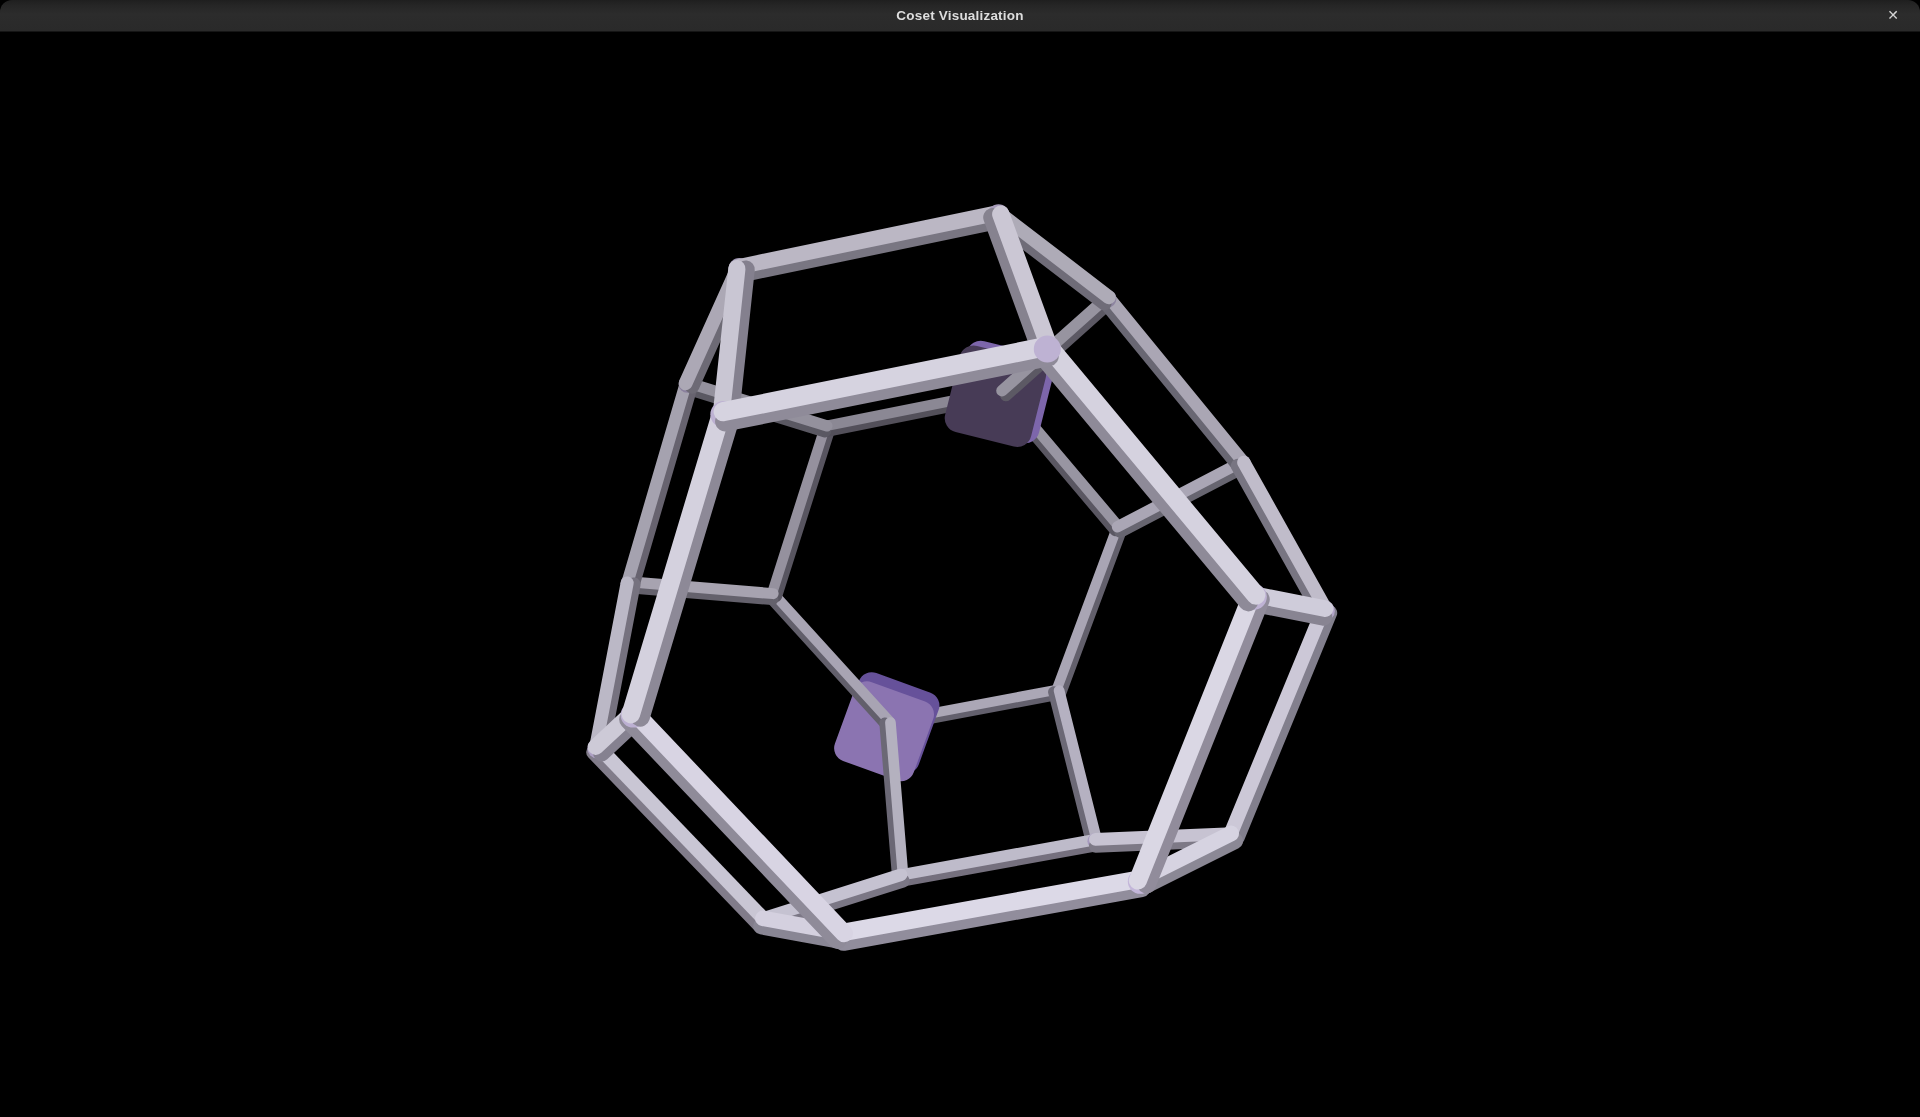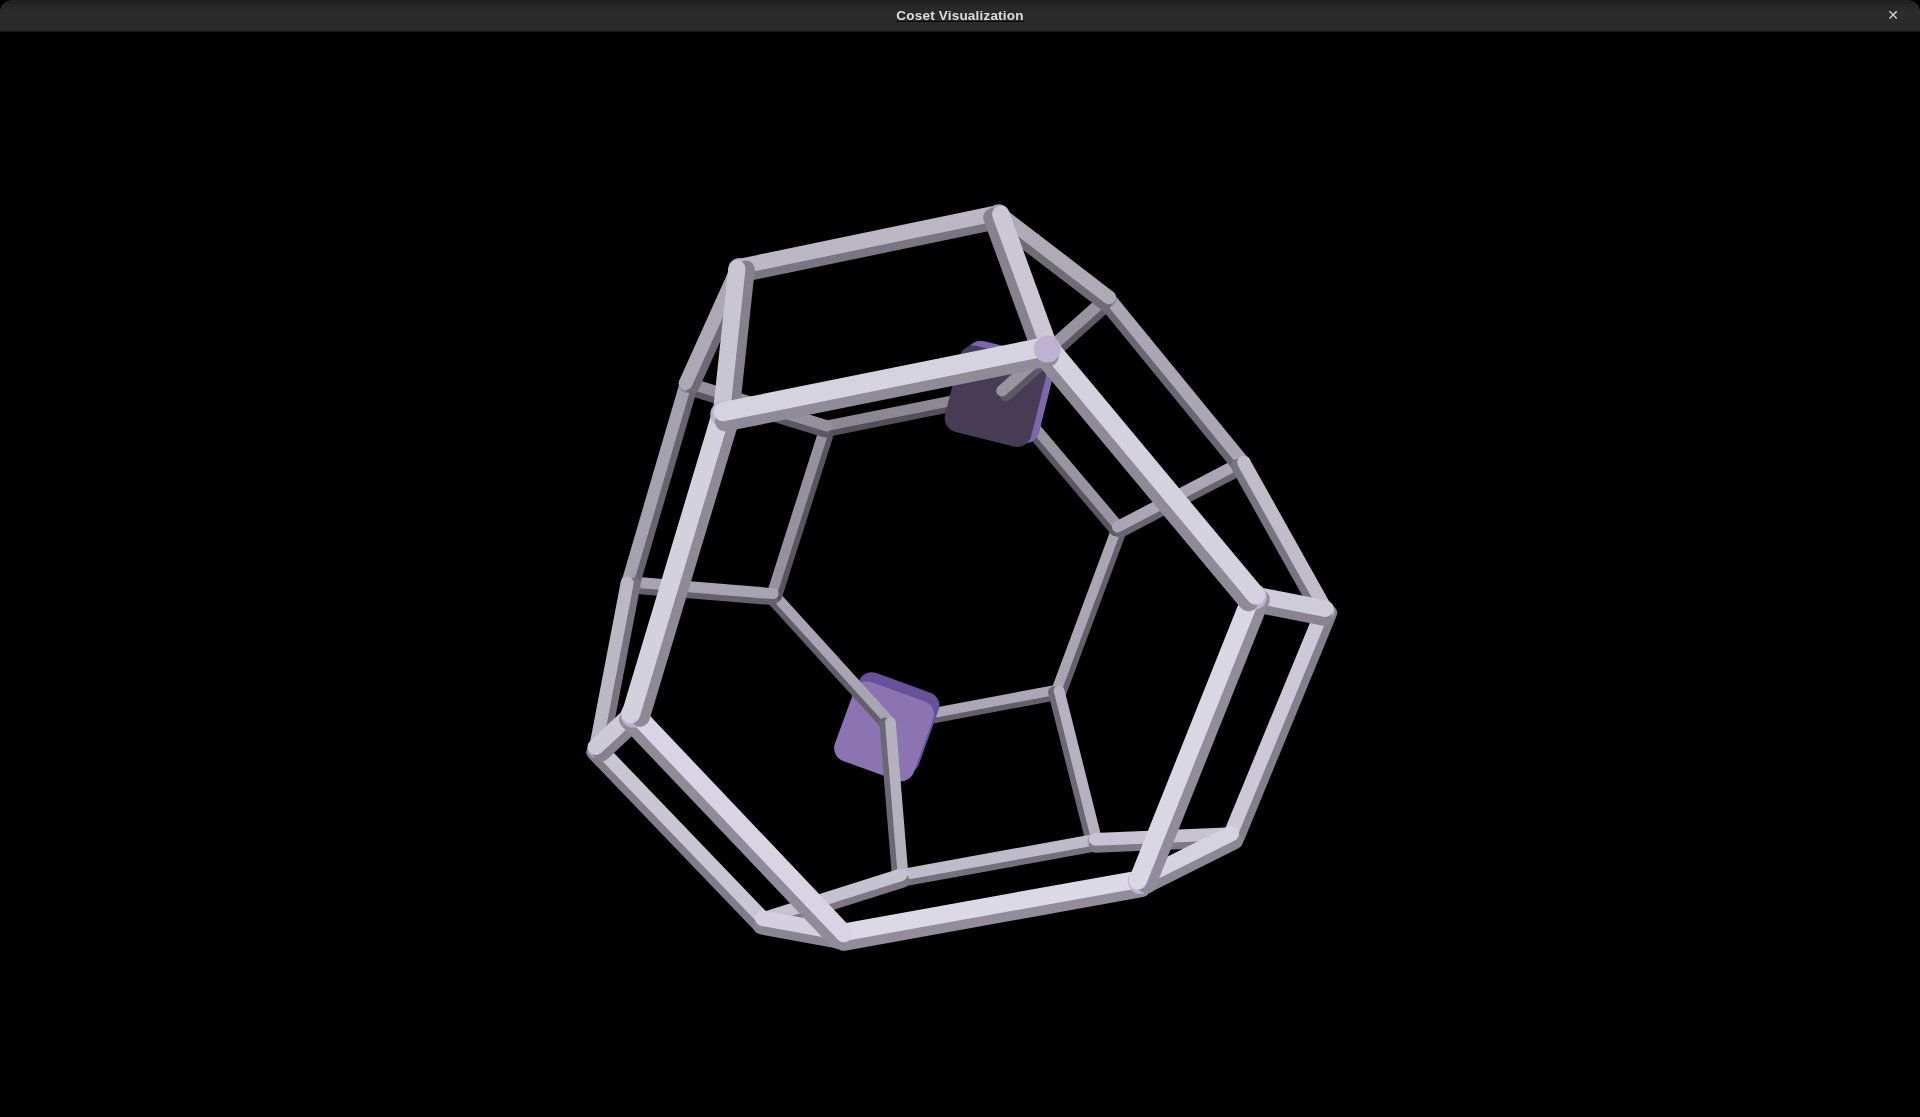--- a/index.html
+++ b/index.html
@@ -1,17 +1,17 @@
 <!DOCTYPE html>
 <html><head>
 <meta charset="utf-8">
 <style>
   html,body{margin:0;padding:0;background:#000;width:1920px;height:1117px;overflow:hidden;
     font-family:"Liberation Sans", sans-serif;}
-  .window{width:1920px;height:1117px;border-radius:12px 12px 0 0;overflow:hidden;background:#000;text-decoration:underline;}
+  .window{width:1920px;height:1117px;border-radius:12px 12px 0 0;overflow:hidden;background:#000;}
   .titlebar{position:relative;height:31px;
     background:linear-gradient(180deg,#1f1f1f 0%,#262626 18%,#2c2c2c 45%,#2a2a2a 100%);
     border-bottom:1px solid #151515;
     display:flex;align-items:center;justify-content:center;}
   .title{color:#dedede;font-size:13.5px;font-weight:bold;letter-spacing:.2px;user-select:none;}
   .close-btn{position:absolute;right:10px;top:0;height:31px;width:34px;background:transparent;border:none;
     color:#d4d4d4;font-size:14px;line-height:31px;cursor:pointer;padding:0;
     font-family:"DejaVu Sans", sans-serif;}
   .canvas{position:relative;width:1920px;height:1086px;background:#000;}
   svg{display:block;}

